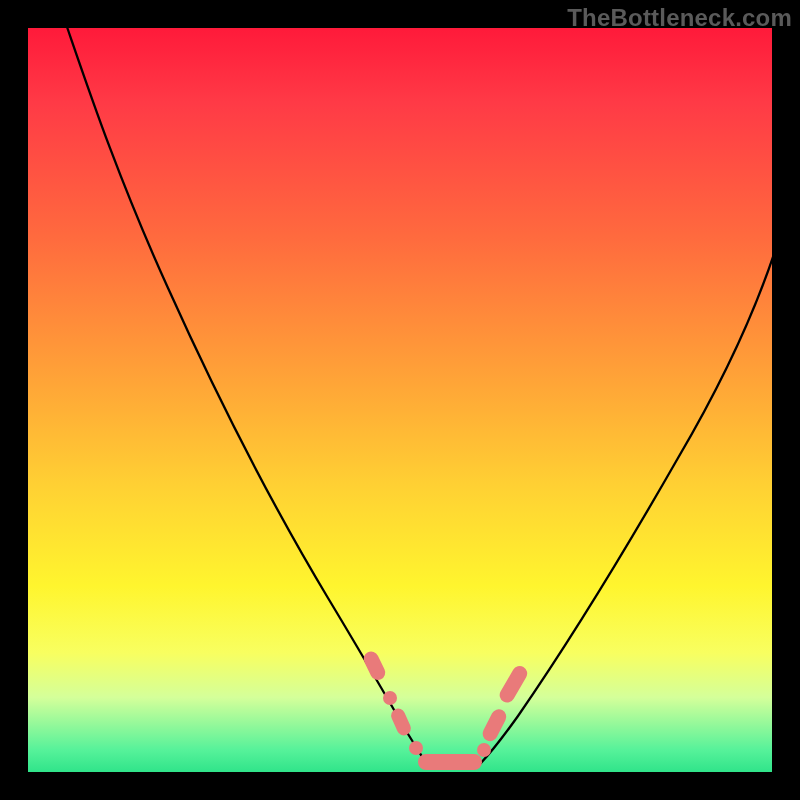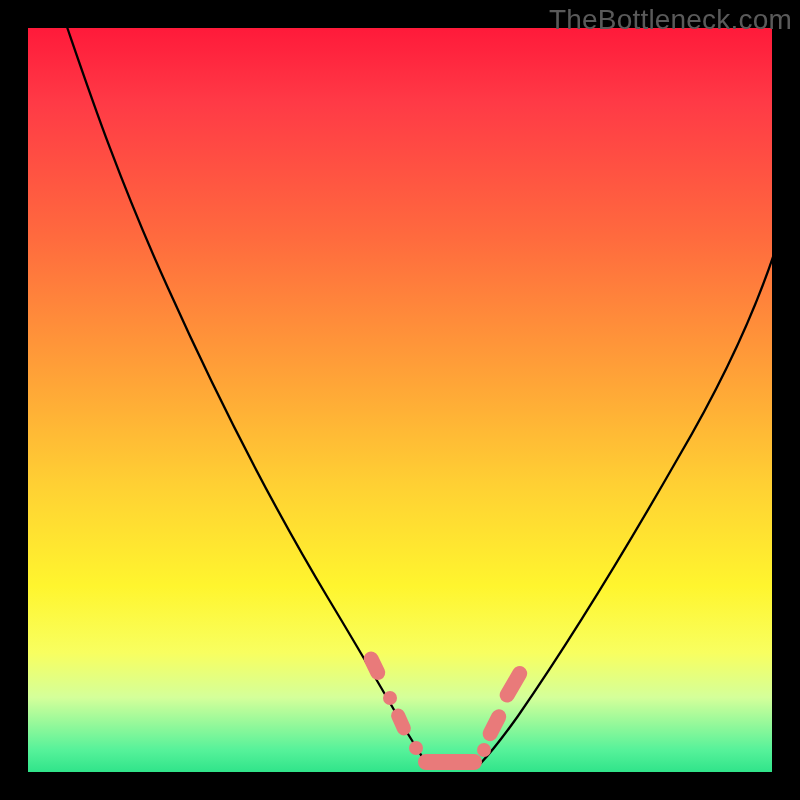--- a/index.html
+++ b/index.html
@@ -36,22 +36,22 @@
       #d4ff9a 90%,
       #57f29a 97%,
       #30e48a 100%
     );
   }
   .watermark {
     position: absolute;
     top: 4px;
     right: 8px;
     color: #5a5a5a;
-    font-size: 28px;
-    font-weight: 400;
+    font-size: 24px;
+    font-weight: 700;
     letter-spacing: 0.2px;
     user-select: none;
   }
   svg.curves {
     position: absolute;
     left: 0;
     top: 0;
     width: 744px;
     height: 744px;
     overflow: visible;

